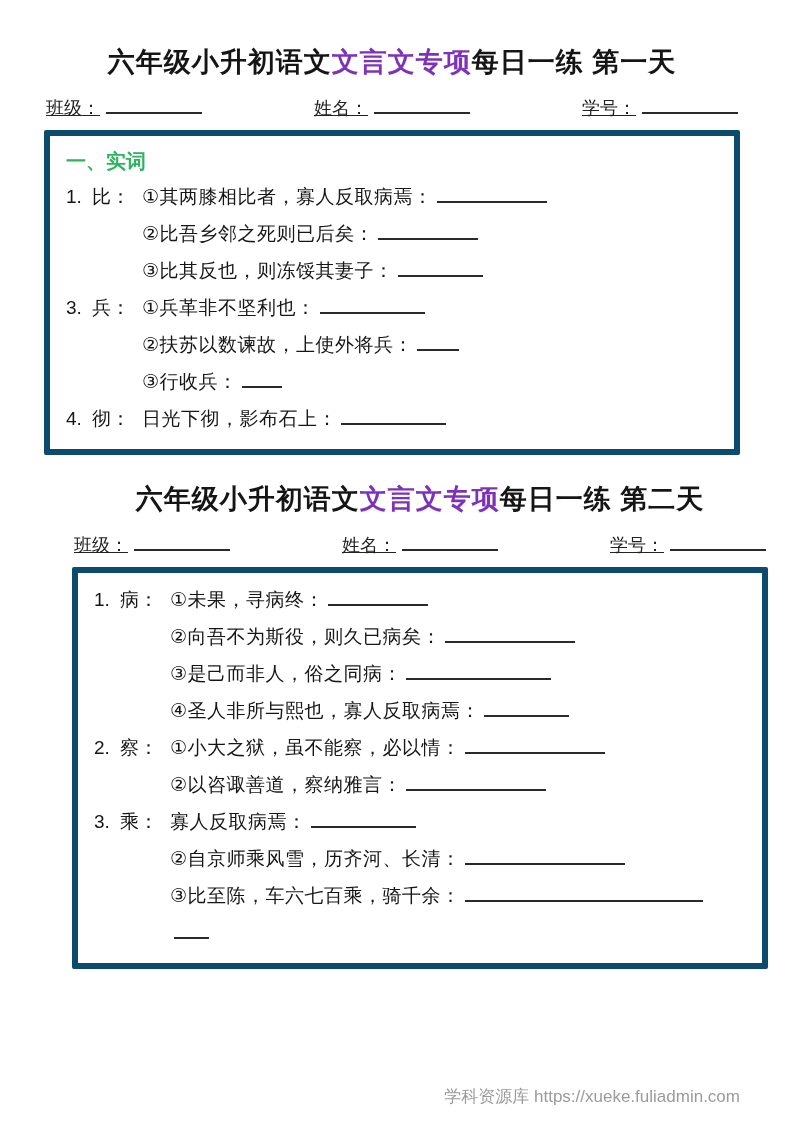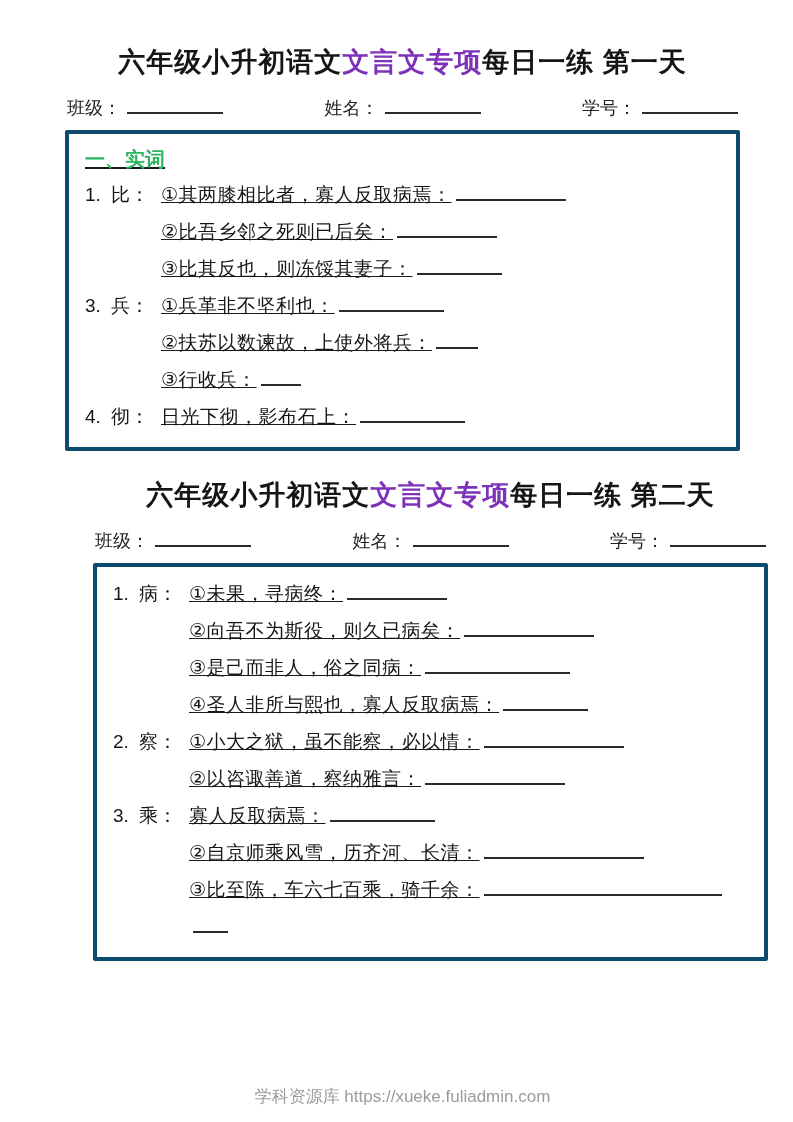--- a/index.html
+++ b/index.html
@@ -11,21 +11,21 @@
   }
   *{box-sizing:border-box;}
   html,body{margin:0;padding:0;background:#ffffff;}
   body{
     width:793px;height:1122px;overflow:hidden;
     font-family:"Liberation Sans","DejaVu Sans",sans-serif;
     color:var(--ink);
   }
   .page{
     width:793px;height:1122px;
-    padding:44px 53px 0 65px;
+    padding:44px 53px 0 44px;
     display:flex;flex-direction:column;
   }
   .sheet{width:100%;}
   .sheet + .sheet{margin-top:26px;margin-left:28px;}
   .title{
     margin:0 0 16px 0;
     text-align:center;
     font-size:27px;
     font-weight:bold;
     letter-spacing:1px;
@@ -33,35 +33,35 @@
     white-space:nowrap;
   }
   .title .hl{color:var(--hl);}
   .info-row{
     display:flex;
     justify-content:space-between;
     align-items:flex-end;
     font-size:18px;
     color:#222;
     margin:0 2px 10px 2px;
+    text-decoration:underline;
   }
   .info-field{white-space:nowrap;}
   .info-blank{
     display:inline-block;
     width:96px;height:18px;
     border-bottom:2px solid var(--rule);
     margin-left:6px;
     vertical-align:baseline;
   }
   .box{
-    border:4px solid #0c4a6e;
+    border:6px solid #0c4a6e;
     border-radius:2px;
     padding:8px 16px 12px 16px;
     background:#fff;
-    text-decoration:underline;
   }
   .section-heading{
     color:var(--section);
     font-size:20px;
     font-weight:bold;
     line-height:34px;
   }
   .line{
     font-size:19px;
     line-height:37px;
@@ -74,21 +74,21 @@
   .blank{
     display:inline-block;
     height:20px;
     border-bottom:2px solid var(--rule);
     margin-left:4px;
     vertical-align:baseline;
   }
   .footer{
     margin-top:auto;
     padding:22px 0 14px 0;
-    text-align:center;
+    text-align:right;
     font-size:17px;
     color:var(--footer);
   }
 </style>
 </head>
 <body>
 
 <div class="page">
 
   <section class="sheet">

